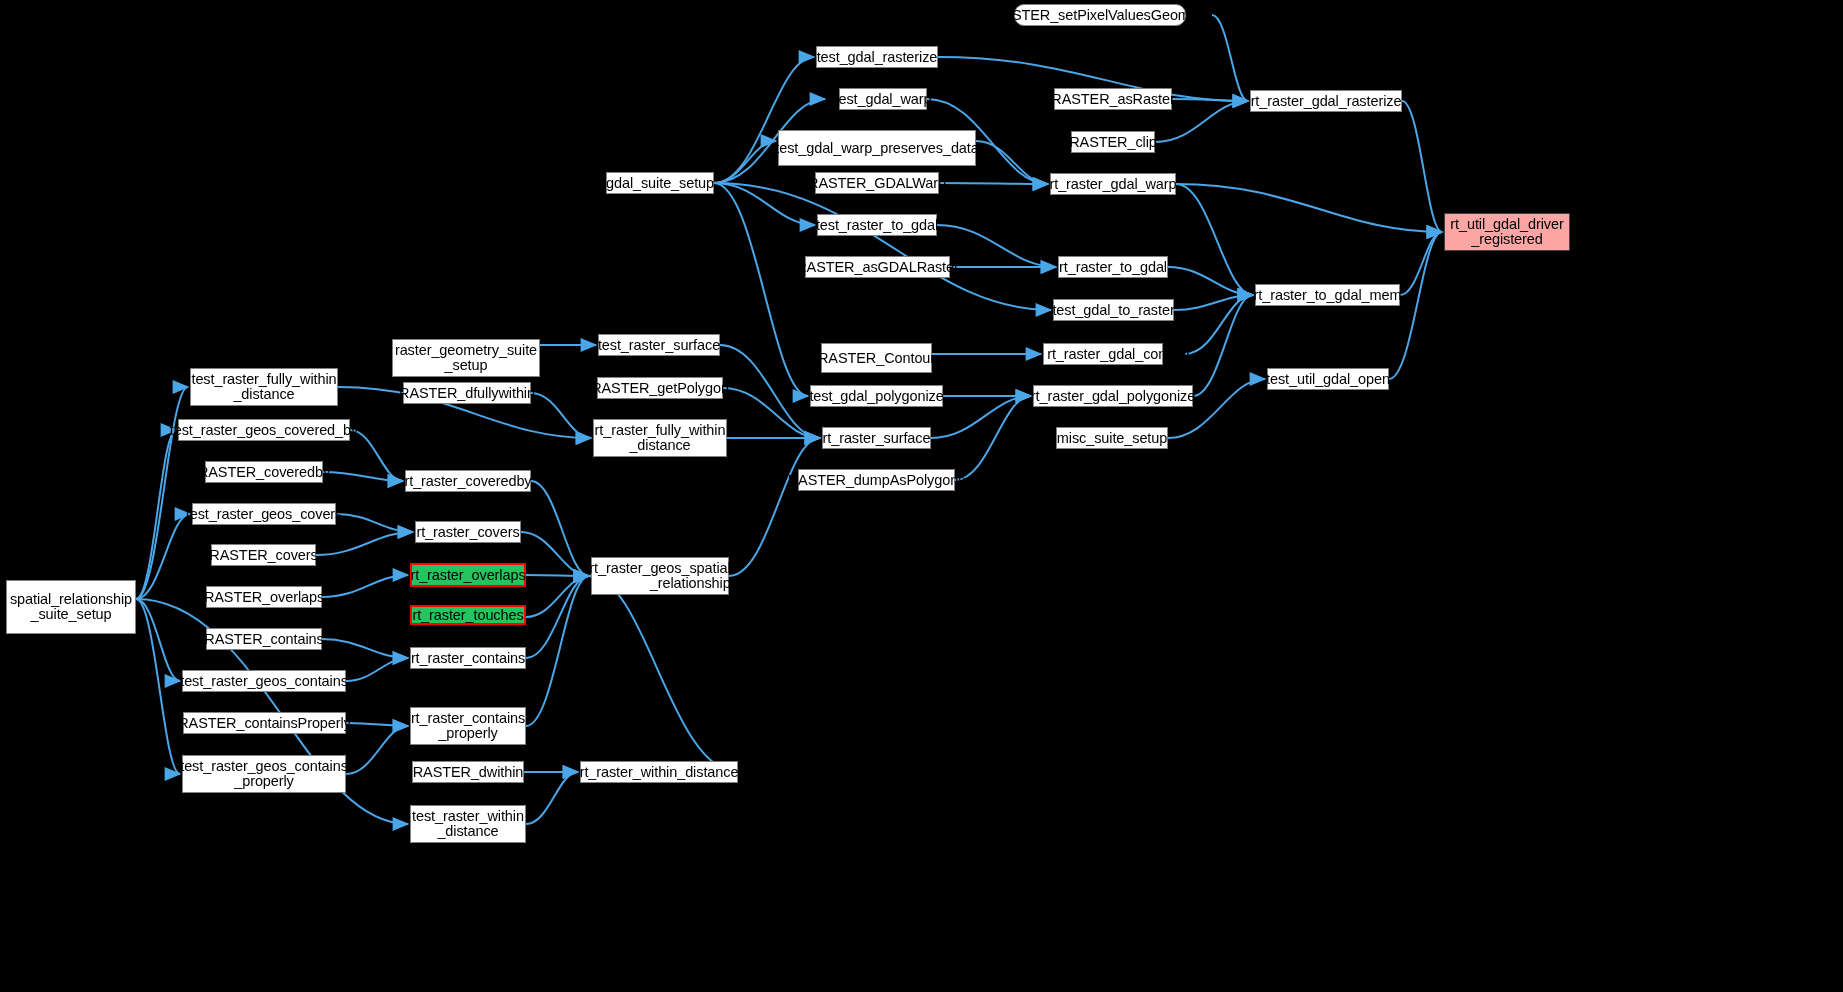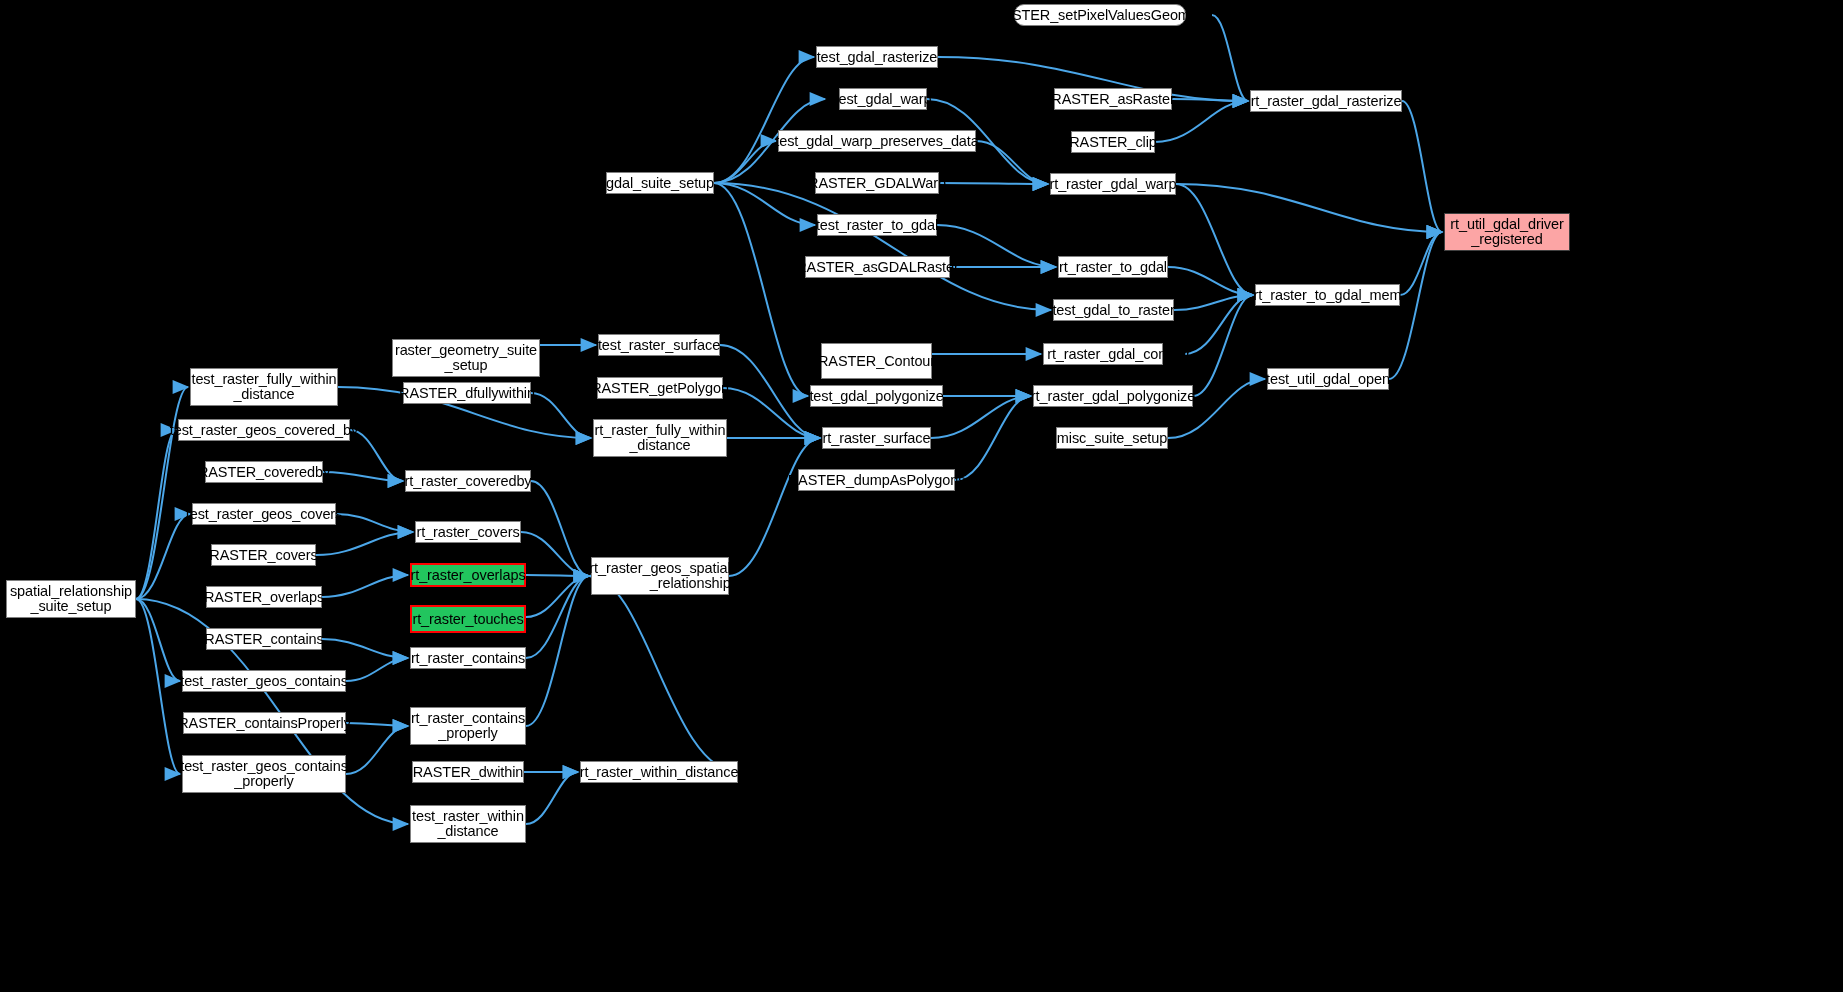--- a/index.html
+++ b/index.html
@@ -122,62 +122,62 @@
         <path d="M 1168 267 C 1206.25 267, 1220.7 295, 1253 295" fill="none" stroke="#4ba6e8" stroke-width="2" marker-end="url(#arrow)"></path>
         <path d="M 1174 310 C 1209.55 310, 1222.98 295, 1253 295" fill="none" stroke="#4ba6e8" stroke-width="2" marker-end="url(#arrow)"></path>
         <path d="M 1185 354 C 1215.6 354, 1227.16 295, 1253 295" fill="none" stroke="#4ba6e8" stroke-width="2" marker-end="url(#arrow)"></path>
         <path d="M 1193 396 C 1220 396, 1230.2 295, 1253 295" fill="none" stroke="#4ba6e8" stroke-width="2" marker-end="url(#arrow)"></path>
         <path d="M 1168 438 C 1211.65 438, 1228.14 379, 1265 379" fill="none" stroke="#4ba6e8" stroke-width="2" marker-end="url(#arrow)"></path>
         <path d="M 1400 295 C 1418.9 295, 1426.04 232, 1442 232" fill="none" stroke="#4ba6e8" stroke-width="2" marker-end="url(#arrow)"></path>
         <path d="M 1389 379 C 1412.85 379, 1421.86 232, 1442 232" fill="none" stroke="#4ba6e8" stroke-width="2" marker-end="url(#arrow)"></path>
       </g>
   </svg>
   <div id="node-layer">
-      <div class="node" style="left: 6px; top: 580px; width: 130px; height: 38px;">spatial_relationship
+      <div class="node" style="left: 6px; top: 580px; width: 130px; height: 54px;">spatial_relationship
 _suite_setup</div>
       <div class="node" style="left: 190px; top: 368px; width: 148px; height: 38px;">test_raster_fully_within
 _distance</div>
       <div class="node" style="left: 178px; top: 419px; width: 172px; height: 22px;">test_raster_geos_covered_by</div>
       <div class="node" style="left: 205px; top: 461px; width: 118px; height: 22px;">RASTER_coveredby</div>
       <div class="node" style="left: 192px; top: 503px; width: 144px; height: 22px;">test_raster_geos_covers</div>
       <div class="node" style="left: 211px; top: 544px; width: 105px; height: 22px;">RASTER_covers</div>
       <div class="node" style="left: 206px; top: 586px; width: 116px; height: 22px;">RASTER_overlaps</div>
       <div class="node" style="left: 206px; top: 628px; width: 116px; height: 22px;">RASTER_contains</div>
       <div class="node" style="left: 182px; top: 670px; width: 164px; height: 22px;">test_raster_geos_contains</div>
       <div class="node" style="left: 183px; top: 712px; width: 163px; height: 22px;">RASTER_containsProperly</div>
       <div class="node" style="left: 182px; top: 755px; width: 164px; height: 38px;">test_raster_geos_contains
 _properly</div>
       <div class="node" style="left: 392px; top: 339px; width: 148px; height: 38px;">raster_geometry_suite
 _setup</div>
       <div class="node" style="left: 403px; top: 382px; width: 128px; height: 22px;">RASTER_dfullywithin</div>
       <div class="node" style="left: 405px; top: 470px; width: 126px; height: 22px;">rt_raster_coveredby</div>
       <div class="node" style="left: 415px; top: 521px; width: 106px; height: 22px;">rt_raster_covers</div>
       <div class="node alert" style="left: 410px; top: 563px; width: 116px; height: 24px;">rt_raster_overlaps</div>
-      <div class="node alert" style="left: 410px; top: 605px; width: 116px; height: 28px;">rt_raster_touches</div>
+      <div class="node alert" style="left: 410px; top: 605px; width: 116px; height: 20px;">rt_raster_touches</div>
       <div class="node" style="left: 410px; top: 647px; width: 116px; height: 22px;">rt_raster_contains</div>
       <div class="node" style="left: 410px; top: 707px; width: 116px; height: 38px;">rt_raster_contains
 _properly</div>
       <div class="node" style="left: 412px; top: 761px; width: 112px; height: 22px;">RASTER_dwithin</div>
       <div class="node" style="left: 410px; top: 805px; width: 116px; height: 38px;">test_raster_within
 _distance</div>
       <div class="node" style="left: 606px; top: 172px; width: 108px; height: 22px;">gdal_suite_setup</div>
       <div class="node" style="left: 598px; top: 334px; width: 122px; height: 22px;">test_raster_surface</div>
       <div class="node" style="left: 597px; top: 377px; width: 126px; height: 22px;">RASTER_getPolygon</div>
       <div class="node" style="left: 593px; top: 419px; width: 134px; height: 38px;">rt_raster_fully_within
 _distance</div>
       <div class="node" style="left: 591px; top: 557px; width: 138px; height: 38px; text-align: right;">rt_raster_geos_spatial
 _relationship</div>
       <div class="node" style="left: 580px; top: 761px; width: 158px; height: 22px;">rt_raster_within_distance</div>
       <div class="node" style="left: 816px; top: 46px; width: 122px; height: 22px;">test_gdal_rasterize</div>
       <div class="node" style="left: 827px; top: 88px; width: 88px; height: 22px; margin-left: 12px;">test_gdal_warp</div>
-      <div class="node" style="left: 778px; top: 130px; width: 198px; height: 22px;">test_gdal_warp_preserves_data</div>
+      <div class="node" style="left: 778px; top: 130px; width: 198px; height: 36px;">test_gdal_warp_preserves_data</div>
       <div class="node" style="left: 815px; top: 172px; width: 124px; height: 22px;">RASTER_GDALWarp</div>
       <div class="node" style="left: 817px; top: 214px; width: 120px; height: 22px;">test_raster_to_gdal</div>
       <div class="node" style="left: 805px; top: 256px; width: 145px; height: 22px;">RASTER_asGDALRaster</div>
-      <div class="node" style="left: 821px; top: 343px; width: 111px; height: 36px;">RASTER_Contour</div>
+      <div class="node" style="left: 821px; top: 343px; width: 111px; height: 30px;">RASTER_Contour</div>
       <div class="node" style="left: 810px; top: 385px; width: 133px; height: 22px;">test_gdal_polygonize</div>
       <div class="node" style="left: 822px; top: 427px; width: 109px; height: 22px;">rt_raster_surface</div>
       <div class="node" style="left: 798px; top: 469px; width: 157px; height: 22px;">RASTER_dumpAsPolygons</div>
       <div class="node" style="left: 1014px; top: 4px; width: 172px; height: 22px; border-radius: 10px;">RASTER_setPixelValuesGeomval</div>
       <div class="node" style="left: 1054px; top: 88px; width: 118px; height: 22px;">RASTER_asRaster</div>
       <div class="node" style="left: 1071px; top: 131px; width: 84px; height: 22px;">RASTER_clip</div>
       <div class="node" style="left: 1050px; top: 173px; width: 126px; height: 22px;">rt_raster_gdal_warp</div>
       <div class="node" style="left: 1058px; top: 256px; width: 110px; height: 22px;">rt_raster_to_gdal</div>
       <div class="node" style="left: 1053px; top: 299px; width: 121px; height: 22px;">test_gdal_to_raster</div>
       <div class="node" style="left: 1043px; top: 343px; width: 120px; height: 22px; padding-left: 36px;">rt_raster_gdal_contour</div>

